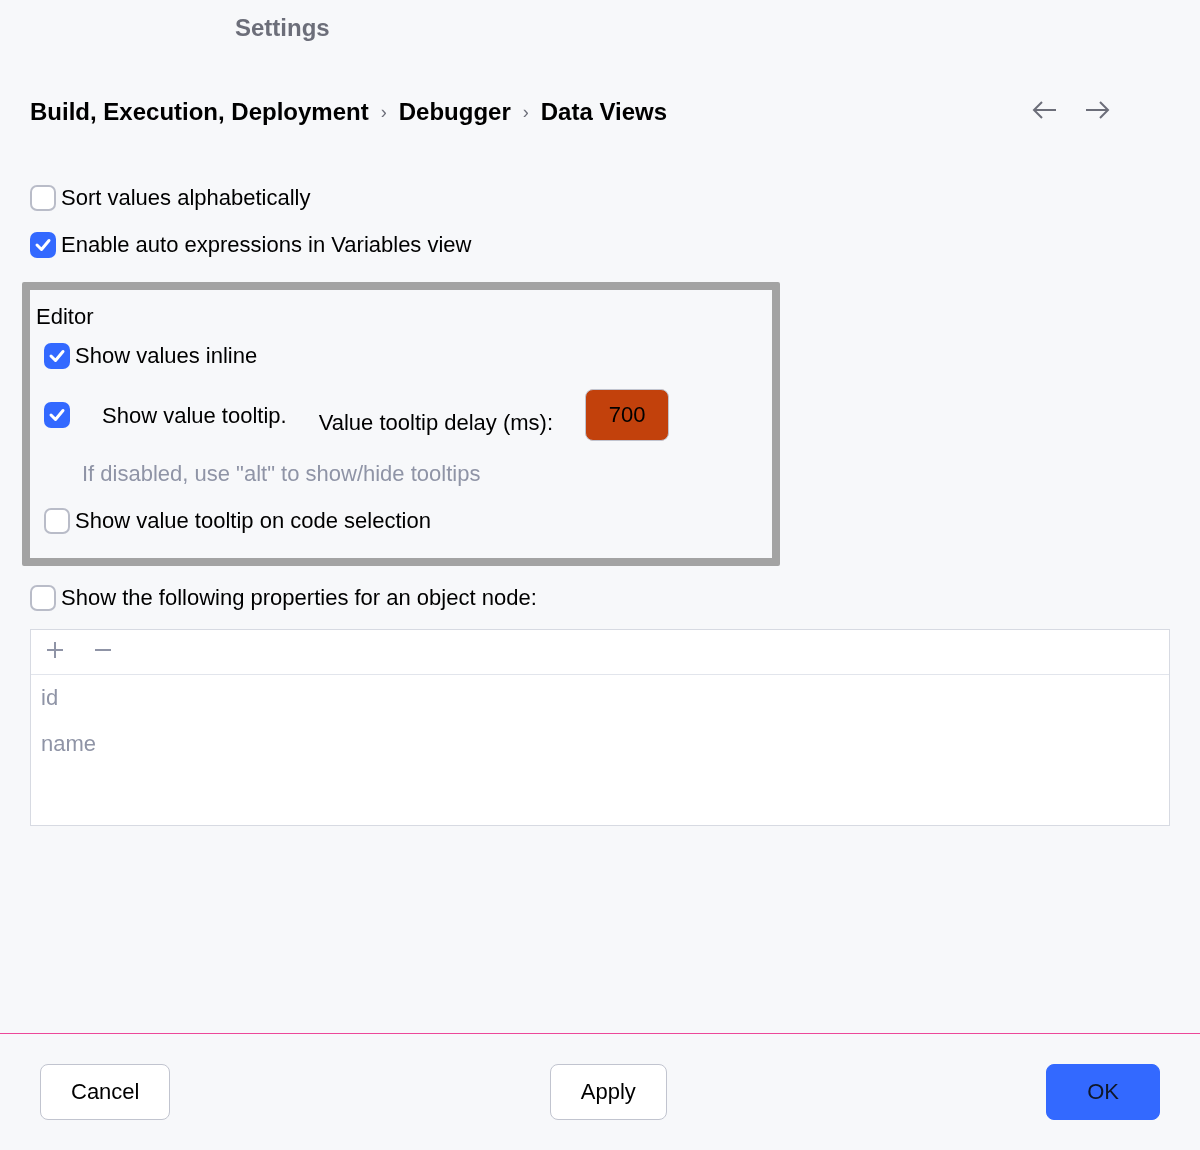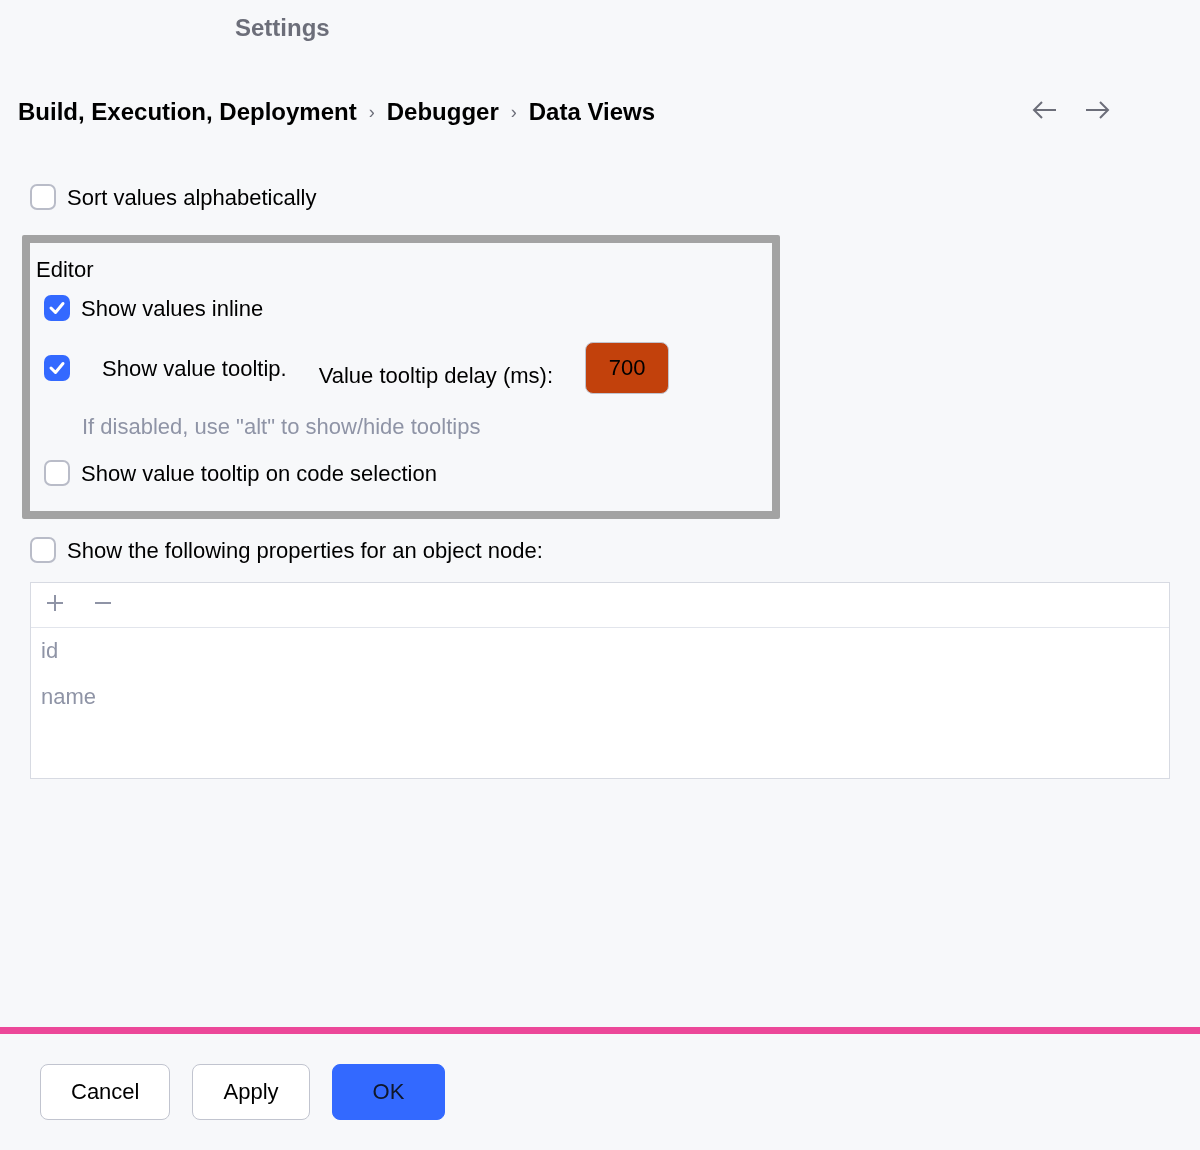--- a/index.html
+++ b/index.html
@@ -4,30 +4,30 @@
 <style>
   * { box-sizing: border-box; margin: 0; padding: 0; }
   html, body { width: 1200px; height: 1150px; font-family: -apple-system, "Segoe UI", Arial, sans-serif; background: #f7f8fa; color: #000; }
   .window { width: 1200px; height: 1150px; position: relative; background: #f7f8fa; }
 
   
   .title-bar { text-align: left; padding: 14px 0 8px 235px; }
   .title-bar span { font-size: 24px; font-weight: 700; color: #6c6e79; }
 
   
-  .breadcrumb-row { display:flex; align-items:center; justify-content:space-between; padding: 48px 30px 0 18px; }
+  .breadcrumb-row { display:flex; align-items:center; justify-content:space-between; padding: 48px 30px 0 30px; }
   .breadcrumb { display:flex; align-items:center; gap: 12px; font-size: 24px; font-weight:700; color:#000; }
   .chev { color:#6c6e79; font-weight:400; font-size:18px; }
   .nav-arrows { display:flex; gap: 26px; padding-right: 60px; }
   .nav-arrows .arrow svg { stroke:#6c6e79; }
 
   
   .content { padding: 48px 30px 0 30px; }
 
-  .row { display:flex; align-items:flex-start; gap: 11px; padding: 10px 0; font-size:22px; color:#000; }
+  .row { display:flex; align-items:flex-end; gap: 5px; padding: 10px 0; font-size:22px; color:#000; }
   .row .label { padding-top:1px; }
 
   
   .cb { width:26px; height:26px; border-radius:7px; flex:0 0 auto; display:flex; align-items:center; justify-content:center; }
   .cb.unchecked { border:2px solid #b9bcc8; background:#fff; }
   .cb.checked { background:#3369ff; }
   .cb.checked svg { stroke:#fff; }
 
   
   .highlight { border:8px solid #a3a3a3; border-radius:2px; padding: 14px 10px 14px 6px; margin: 14px 0 8px -8px; width: 758px; }
@@ -40,21 +40,21 @@
   .num-input { width:84px; height:52px; border:1.5px solid #c1c4cf; border-radius:8px; background:#c2410c; font-size:22px; text-align:center; font-family:inherit; }
 
   
   .prop-box { border:1px solid #d7dae2; background:#fff; margin-top: 8px; }
   .prop-toolbar { display:flex; align-items:center; gap: 28px; padding: 10px 14px; border-bottom:1px solid #e2e5ec; }
   .tb-btn svg { stroke:#8f94a6; }
   .prop-list { min-height: 150px; }
   .prop-item { font-size:22px; color:#8f94a6; padding: 10px 10px; }
 
   
-  .footer { position:absolute; left:0; right:0; bottom:0; padding: 30px 40px; display:flex; justify-content:flex-start; gap: 22px; border-top:7px solid #ec4899; background:#f7f8fa; }
+  .footer { position:absolute; left:0; right:0; bottom:0; padding: 30px 40px; display:flex; justify-content:space-between; gap: 22px; border-top:1px solid #ec4899; background:#f7f8fa; }
   .btn { font-size:22px; padding: 14px 30px; border-radius:8px; border:1.5px solid #c1c4cf; background:#fff; cursor:pointer; font-family:inherit; }
   .btn.primary { background:#3369ff; color:#0f172a; border-color:#3369ff; padding: 14px 40px; }
 </style>
 </head>
 <body>
 
 <div class="window">
 
   <div class="title-bar">
     <span>Settings</span>
@@ -82,20 +82,28 @@
     </div>
   </div>
 
   <div class="content">
 
     <div class="row">
       <span class="cb unchecked"></span>
       <span class="label">Sort values alphabetically</span>
     </div>
 
+    <div class="row">
+      <span class="cb checked">
+          <svg width="18" height="18" viewBox="0 0 18 18" fill="none" stroke-width="3" stroke-linecap="round" stroke-linejoin="round">
+            <path d="M3 9 L7.5 13.5 L15 4.5"></path>
+          </svg>
+        </span>
+      <span class="label">Enable auto expressions in Variables view</span>
+    </div>
 
     <div class="highlight">
       <div class="section-label">Editor</div>
 
       <div class="row">
         <span class="cb checked">
             <svg width="18" height="18" viewBox="0 0 18 18" fill="none" stroke-width="3" stroke-linecap="round" stroke-linejoin="round">
               <path d="M3 9 L7.5 13.5 L15 4.5"></path>
             </svg>
           </span>

